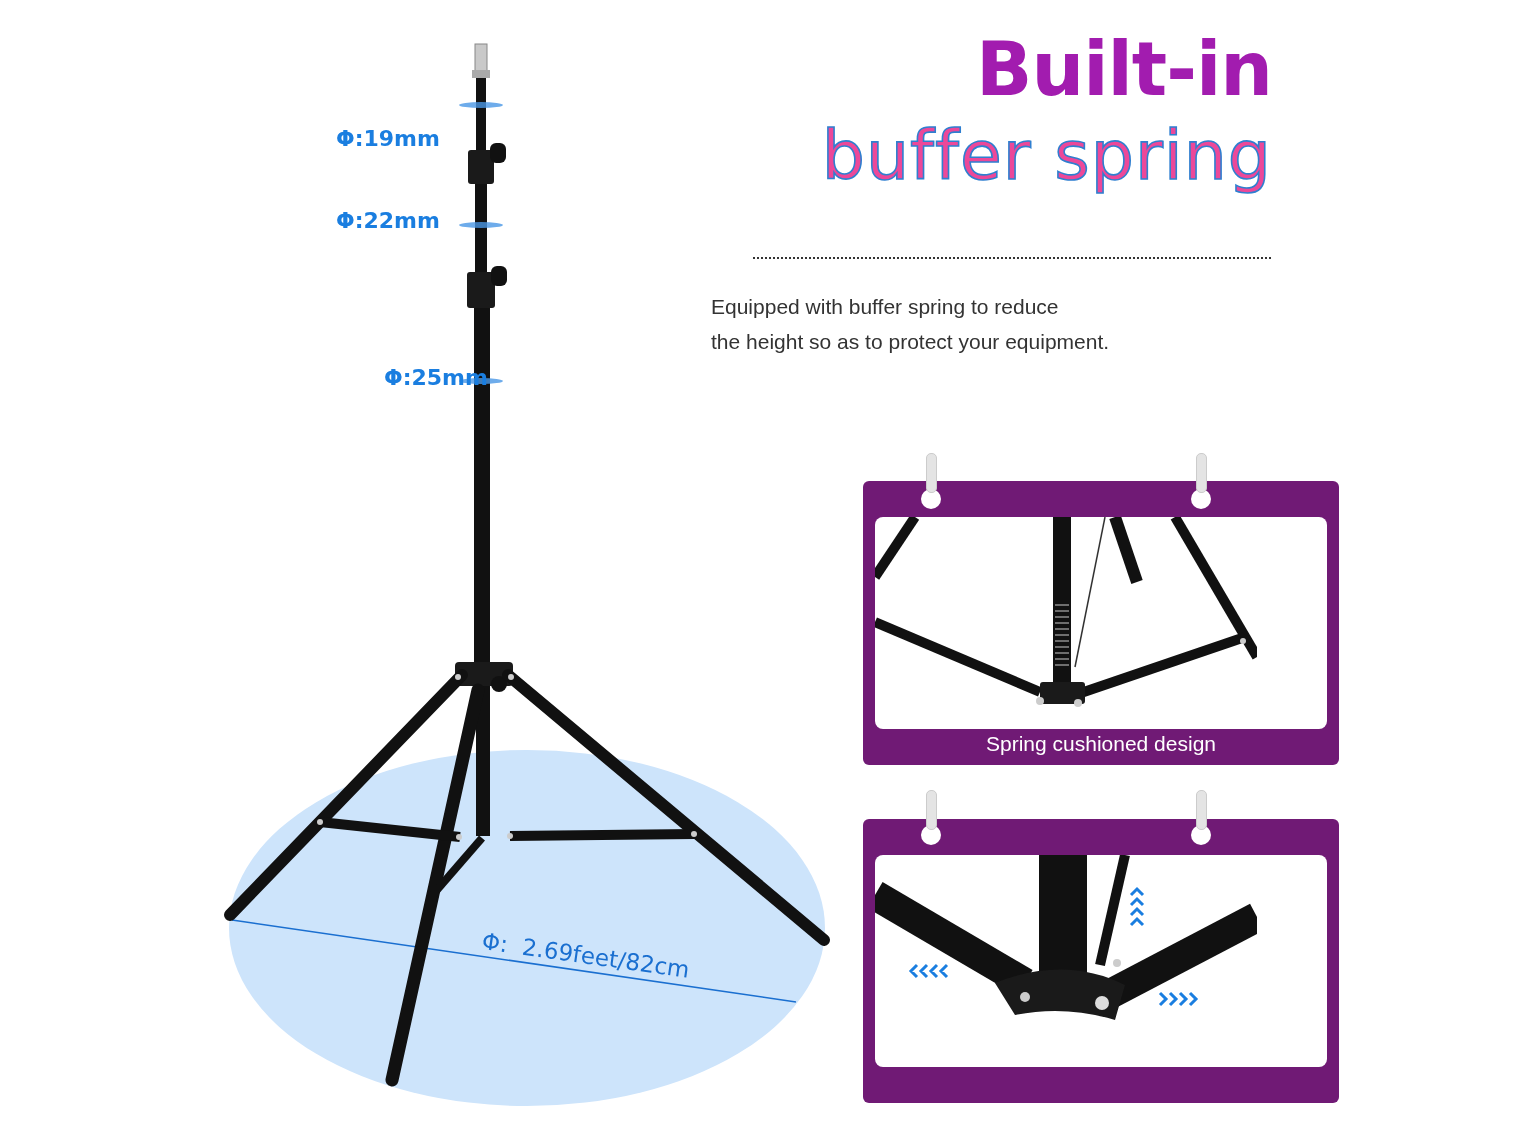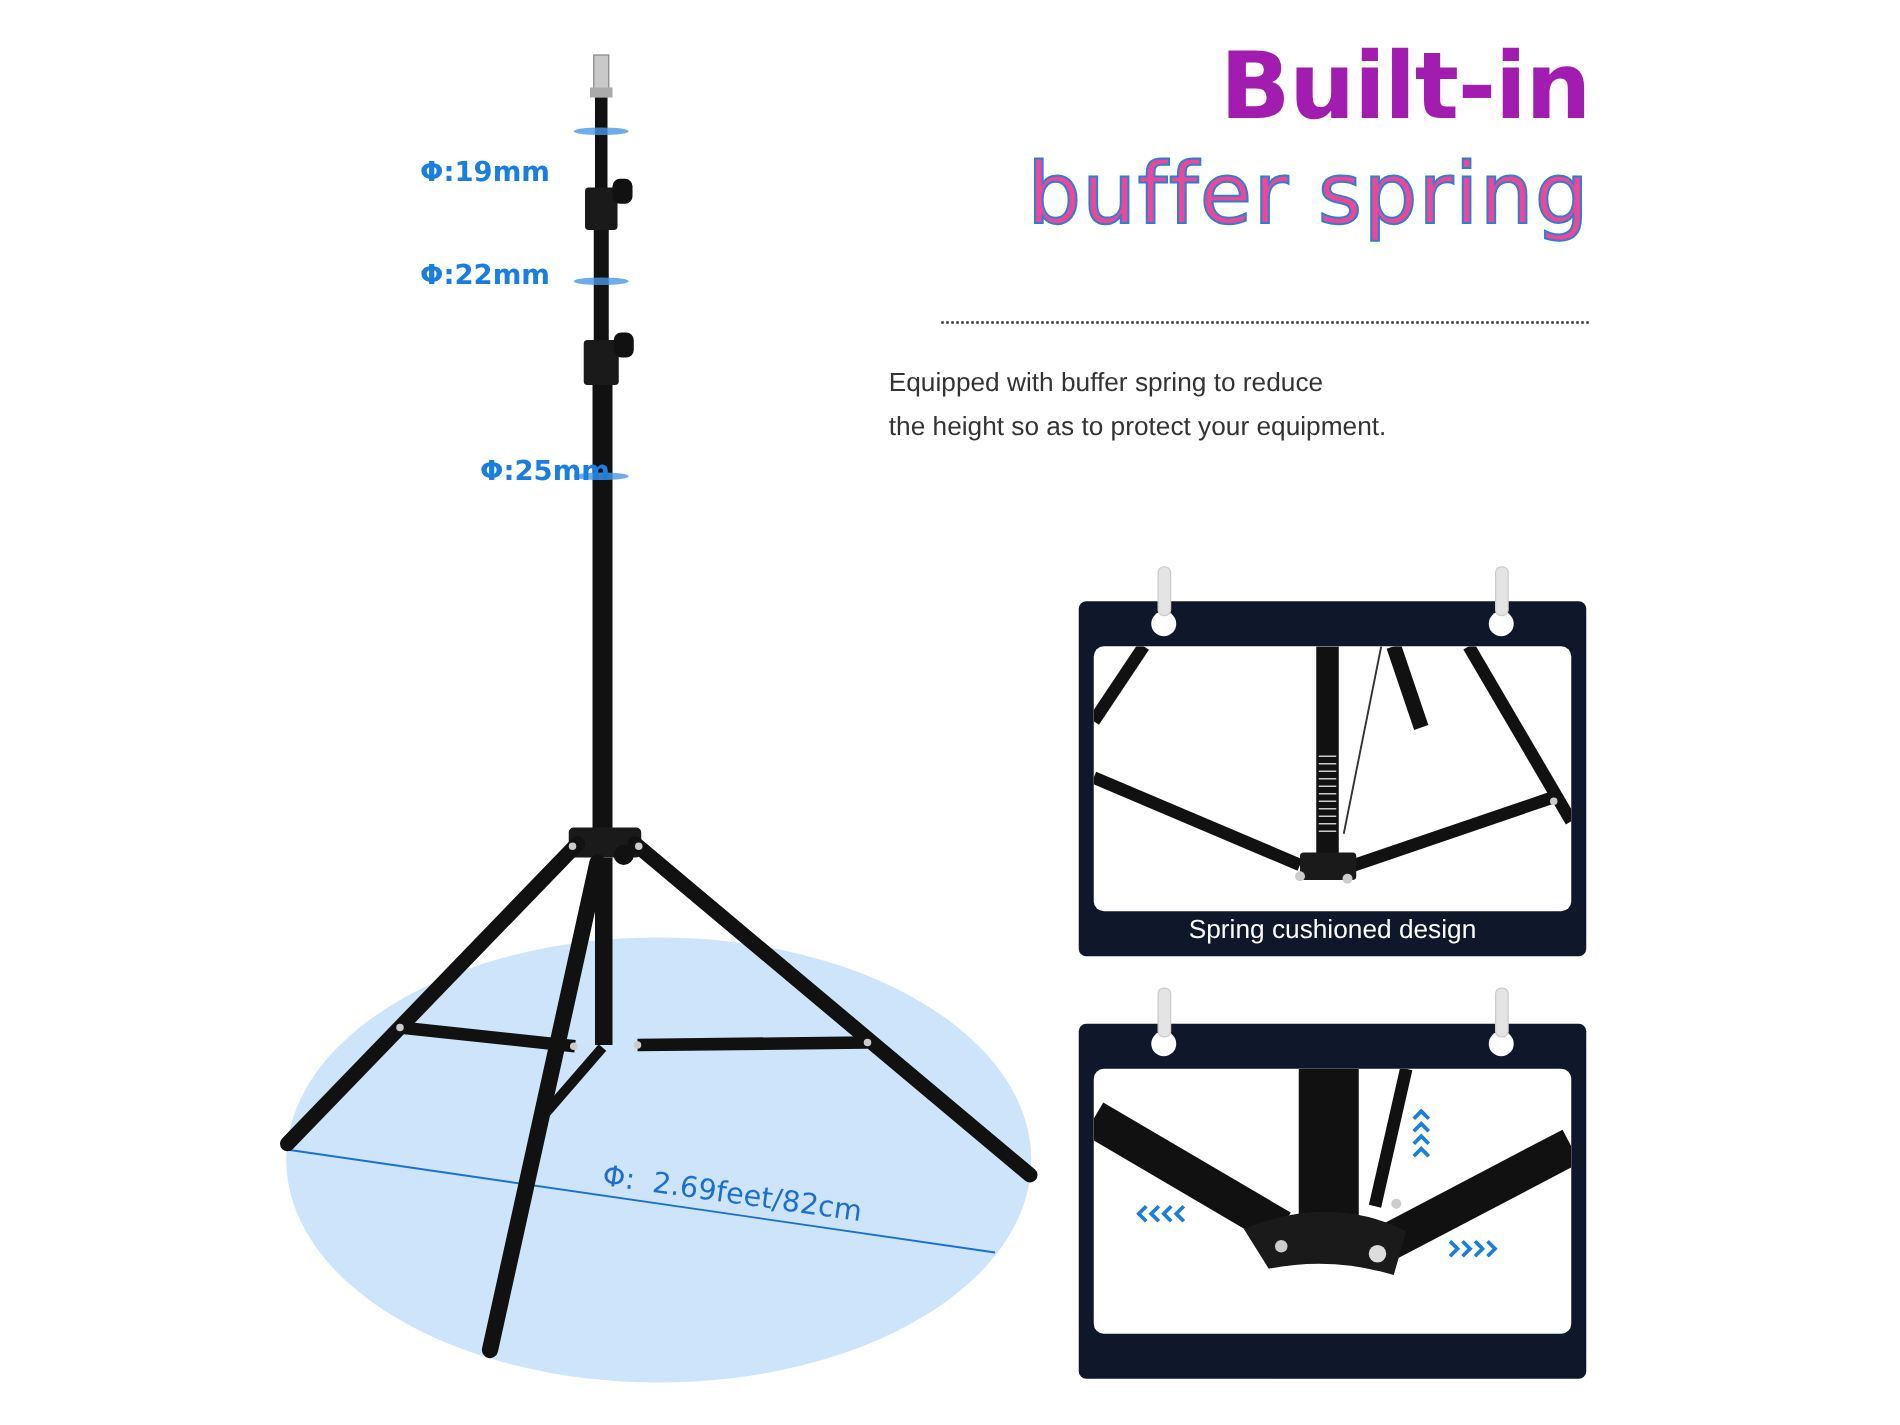--- a/index.html
+++ b/index.html
@@ -3,21 +3,21 @@
 <meta charset="utf-8">
 <style>
   html,body{margin:0;padding:0;background:#fff;}
   body{width:1520px;height:1140px;position:relative;overflow:hidden;font-family:"DejaVu Sans","Liberation Sans",sans-serif;}
   .abs{position:absolute;}
   .title1{right:248px;top:32px;font-family:"DejaVu Sans",sans-serif;font-weight:bold;font-size:74px;color:#a21caf;letter-spacing:-1px;line-height:1;}
   .title2{right:248px;top:122px;font-family:"DejaVu Sans",sans-serif;font-size:68px;color:#ec4899;-webkit-text-stroke:1.6px #2f7fd0;line-height:1;letter-spacing:1px;}
   .divider{left:753px;top:257px;width:518px;border-top:2px dotted #333;}
   .desc{right:249px;top:290px;width:560px;font-family:"Liberation Sans",sans-serif;font-size:21px;line-height:34.5px;color:#333;}
   .dim{font-family:"DejaVu Sans",sans-serif;font-weight:bold;font-size:22px;color:#1a7ee0;}
-  .panel{left:863px;width:406px;background:#0f172a;border-radius:6px;}
+  .panel{left:863px;width:476px;background:#701a75;border-radius:6px;}
   .panel-inner{position:absolute;left:12px;right:12px;background:#fff;border-radius:8px;overflow:hidden;}
   .panel-cap{position:absolute;left:0;right:0;text-align:center;color:#fff;font-family:"Liberation Sans",sans-serif;font-size:21px;}
   .hook{position:absolute;width:9px;height:38px;background:#e4e4e4;border-radius:5px;border:1px solid #ccc;}
   .ring{position:absolute;width:20px;height:20px;border-radius:50%;background:#fff;}
 </style>
 </head>
 <body>
 
 <svg class="abs" style="left:0;top:0" width="1520" height="1140">
   <ellipse cx="527" cy="928" rx="298" ry="178" fill="#cde4fb"></ellipse>

